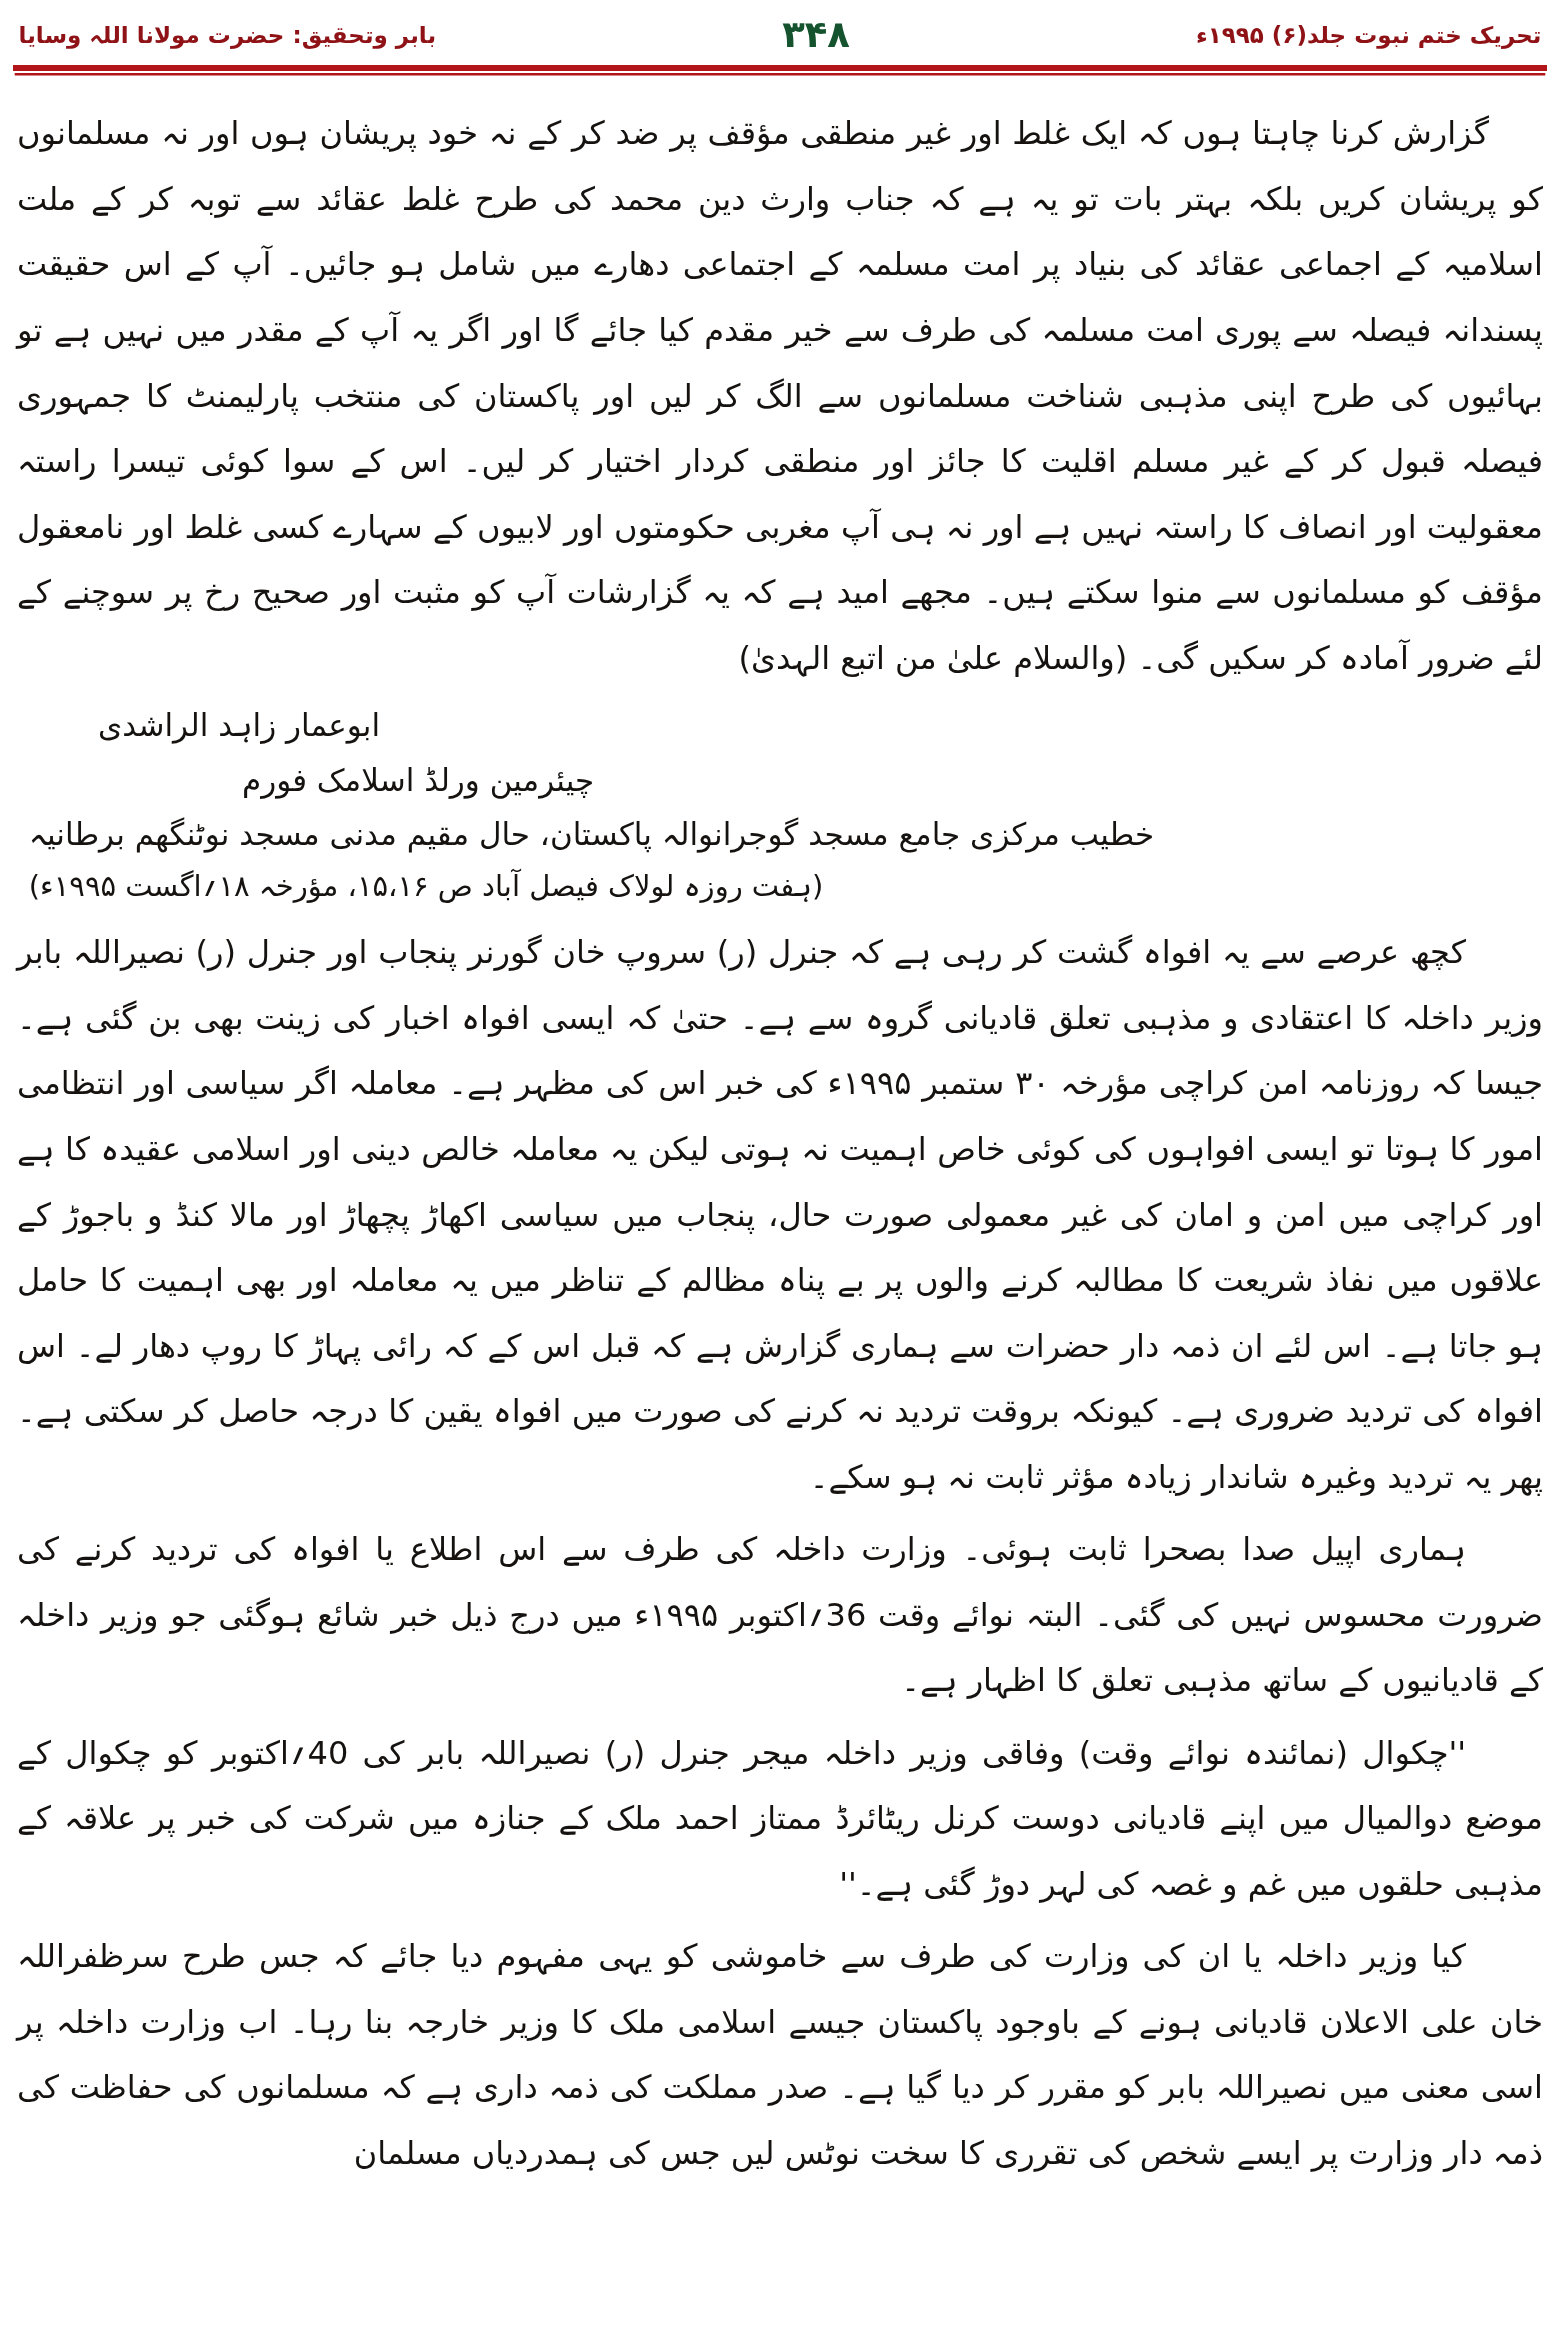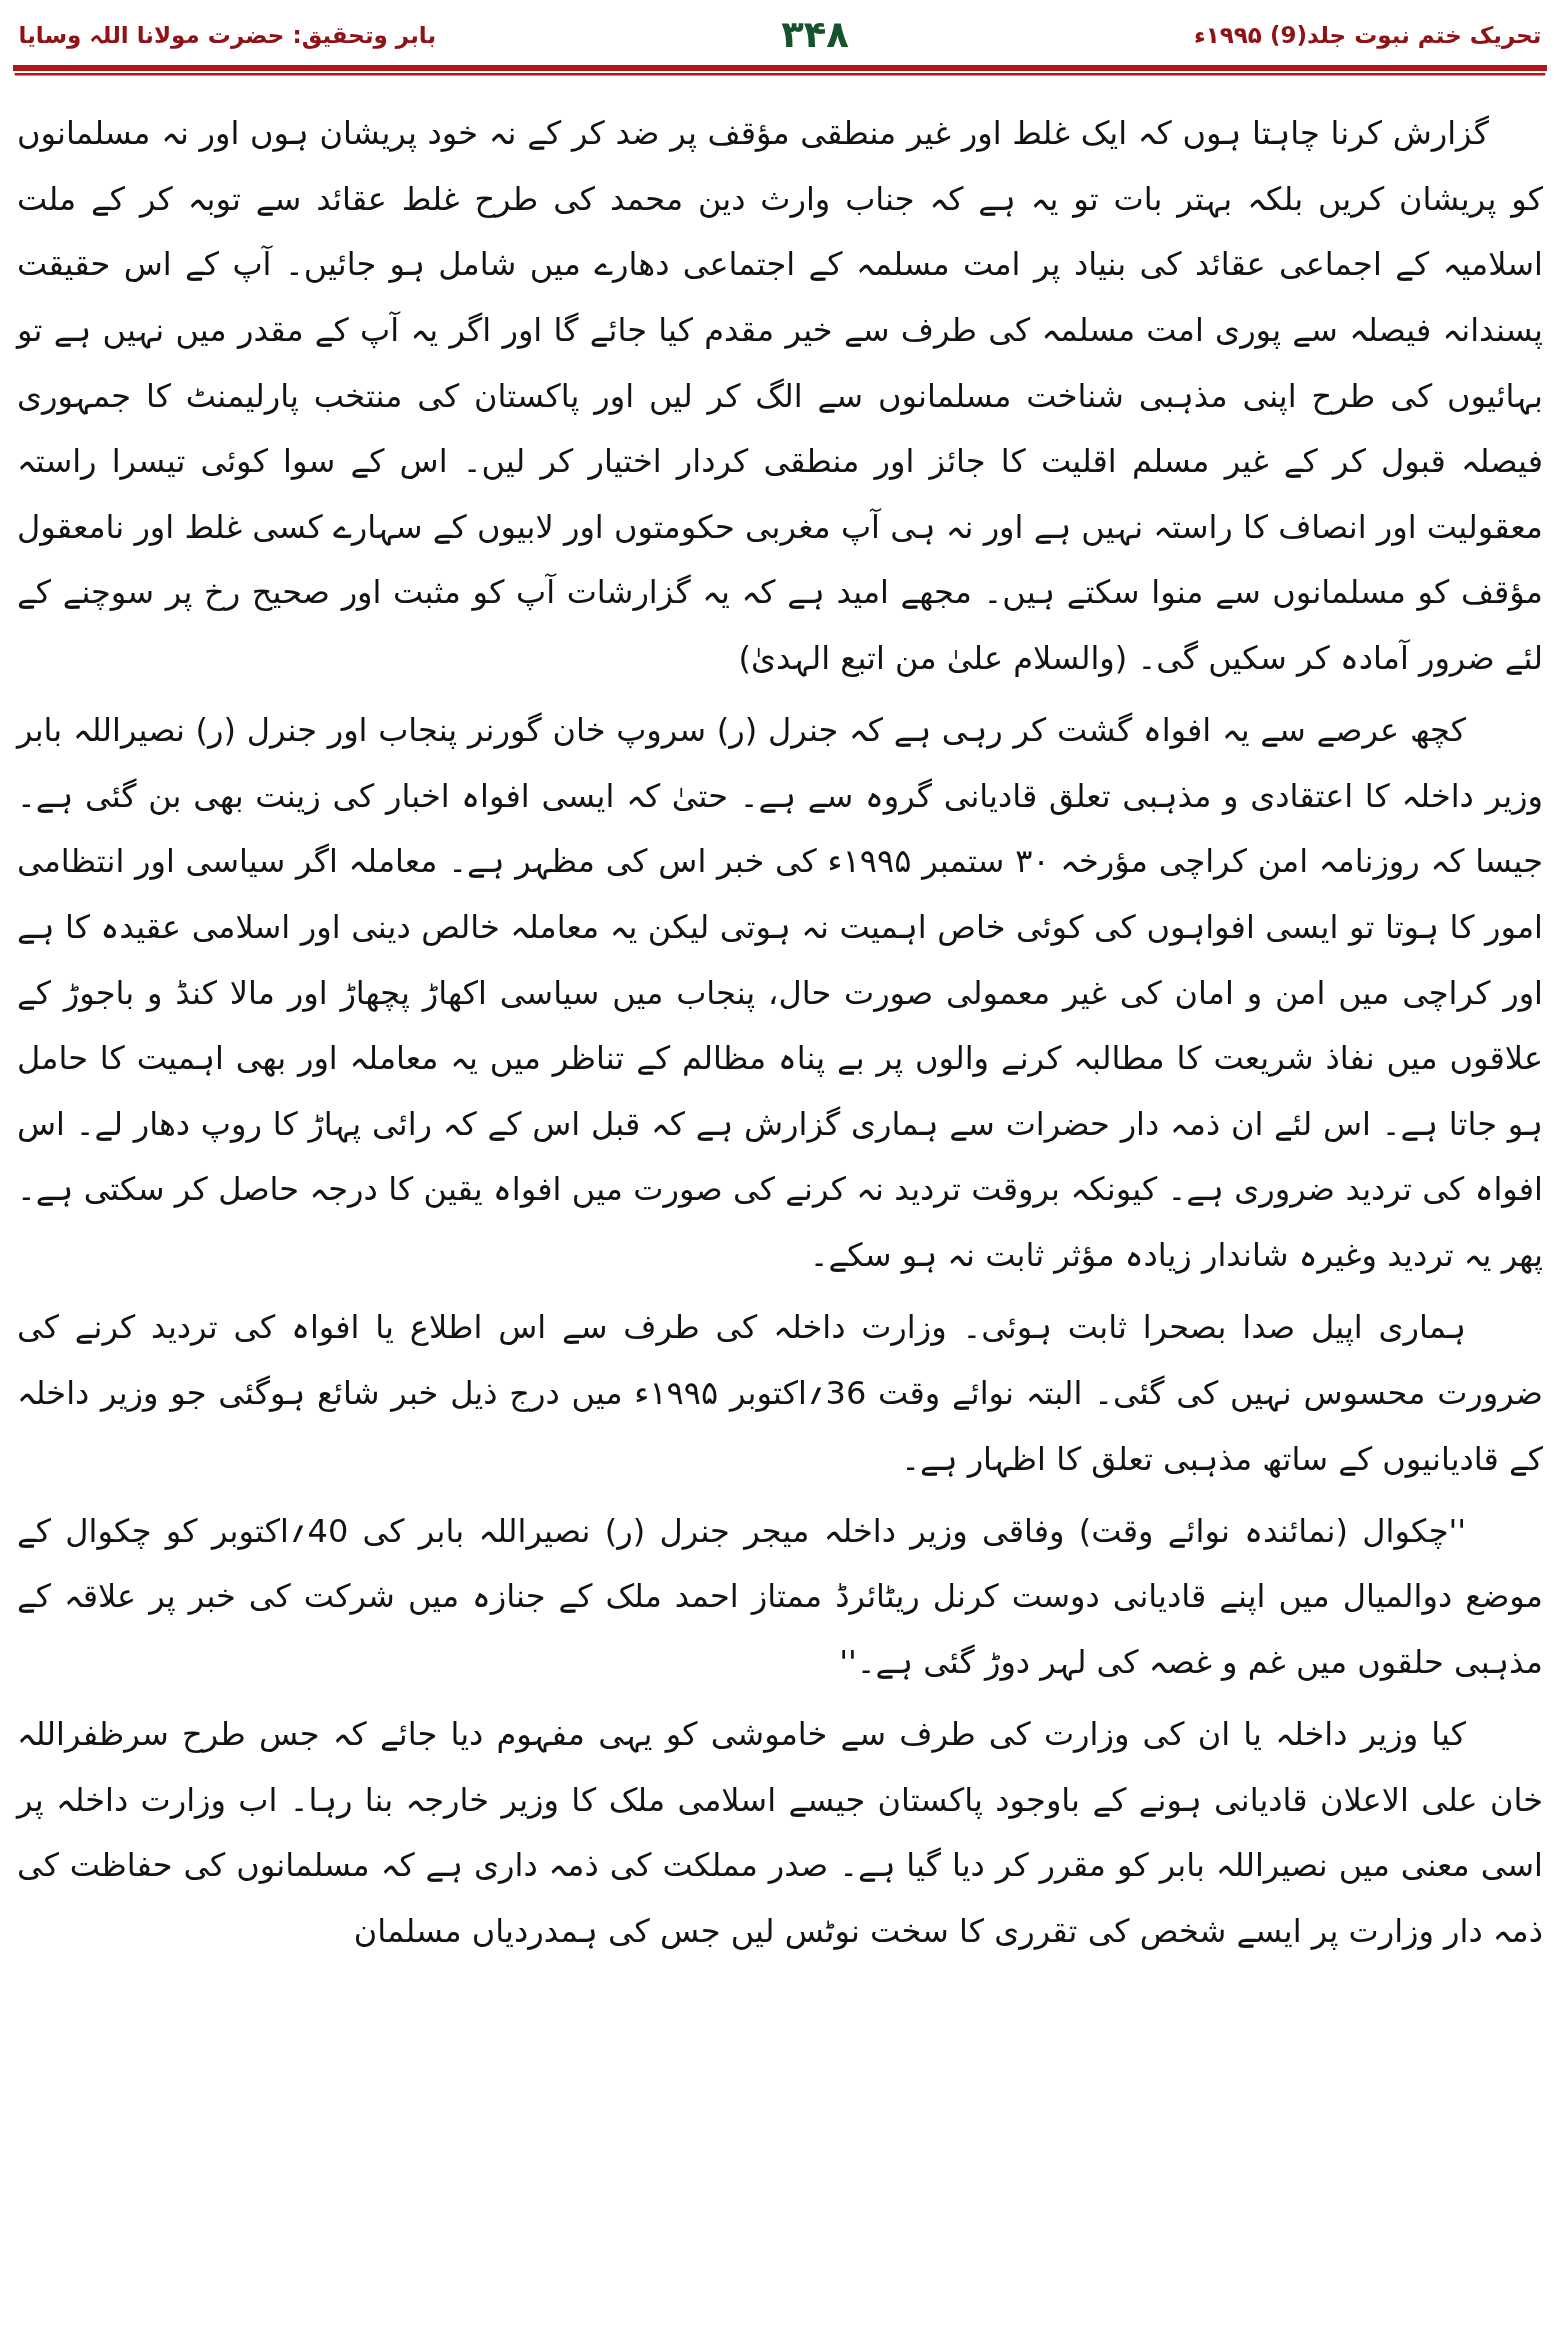--- a/index.html
+++ b/index.html
@@ -62,30 +62,36 @@
     margin:25px 0 18.5px 0;
     line-height:1.4;
   }
 </style>
 </head>
 <body>
 
 <div class="page">
 
   <div class="hdr">
-    <div class="hdr-side">تحریک ختم نبوت جلد(9) ۱۹۹۵ء</div>
+    <div class="hdr-side">تحریک ختم نبوت جلد(۶) ۱۹۹۵ء</div>
     <div class="hdr-page">۳۴۸</div>
     <div class="hdr-side">بابر وتحقیق: حضرت مولانا اللہ وسایا</div>
   </div>
   <div class="hdr-rule"></div>
 
   <div class="content">
 
     <p class="indent"><span>گزارش کرنا چاہتا ہوں کہ ایک غلط اور غیر منطقی مؤقف پر ضد کر کے نہ خود پریشان ہوں اور نہ مسلمانوں کو پریشان کریں بلکہ بہتر بات تو یہ ہے کہ جناب وارث دین محمد کی طرح غلط عقائد سے توبہ کر کے ملت اسلامیہ کے اجماعی عقائد کی بنیاد پر امت مسلمہ کے اجتماعی دھارے میں شامل ہو جائیں۔ آپ کے اس حقیقت پسندانہ فیصلہ سے پوری امت مسلمہ کی طرف سے خیر مقدم کیا جائے گا اور اگر یہ آپ کے مقدر میں نہیں ہے تو بہائیوں کی طرح اپنی مذہبی شناخت مسلمانوں سے الگ کر لیں اور پاکستان کی منتخب پارلیمنٹ کا جمہوری فیصلہ قبول کر کے غیر مسلم اقلیت کا جائز اور منطقی کردار اختیار کر لیں۔ اس کے سوا کوئی تیسرا راستہ معقولیت اور انصاف کا راستہ نہیں ہے اور نہ ہی آپ مغربی حکومتوں اور لابیوں کے سہارے کسی غلط اور نامعقول مؤقف کو مسلمانوں سے منوا سکتے ہیں۔ مجھے امید ہے کہ یہ گزارشات آپ کو مثبت اور صحیح رخ پر سوچنے کے لئے ضرور آمادہ کر سکیں گی۔</span> <span class="salam">(والسلام علیٰ من اتبع الہدیٰ)</span></p>
 
+    <div class="sig">
+      <div class="s-name">ابوعمار زاہد الراشدی</div>
+      <div class="s-title">چیئرمین ورلڈ اسلامک فورم</div>
+      <div class="s-role">خطیب مرکزی جامع مسجد گوجرانوالہ پاکستان، حال مقیم مدنی مسجد نوٹنگھم برطانیہ</div>
+      <div class="s-source">(ہفت روزہ لولاک فیصل آباد ص ۱۵،۱۶، مؤرخہ ۱۸؍اگست ۱۹۹۵ء)</div>
+    </div>
 
 
 
     <p class="indent-lg">کچھ عرصے سے یہ افواہ گشت کر رہی ہے کہ جنرل (ر) سروپ خان گورنر پنجاب اور جنرل (ر) نصیراللہ بابر وزیر داخلہ کا اعتقادی و مذہبی تعلق قادیانی گروہ سے ہے۔ حتیٰ کہ ایسی افواہ اخبار کی زینت بھی بن گئی ہے۔ جیسا کہ روزنامہ امن کراچی مؤرخہ ۳۰ ستمبر ۱۹۹۵ء کی خبر اس کی مظہر ہے۔ معاملہ اگر سیاسی اور انتظامی امور کا ہوتا تو ایسی افواہوں کی کوئی خاص اہمیت نہ ہوتی لیکن یہ معاملہ خالص دینی اور اسلامی عقیدہ کا ہے اور کراچی میں امن و امان کی غیر معمولی صورت حال، پنجاب میں سیاسی اکھاڑ پچھاڑ اور مالا کنڈ و باجوڑ کے علاقوں میں نفاذ شریعت کا مطالبہ کرنے والوں پر بے پناہ مظالم کے تناظر میں یہ معاملہ اور بھی اہمیت کا حامل ہو جاتا ہے۔ اس لئے ان ذمہ دار حضرات سے ہماری گزارش ہے کہ قبل اس کے کہ رائی پہاڑ کا روپ دھار لے۔ اس افواہ کی تردید ضروری ہے۔ کیونکہ بروقت تردید نہ کرنے کی صورت میں افواہ یقین کا درجہ حاصل کر سکتی ہے۔ پھر یہ تردید وغیرہ شاندار زیادہ مؤثر ثابت نہ ہو سکے۔</p>
 
     <p class="indent-lg">ہماری اپیل صدا بصحرا ثابت ہوئی۔ وزارت داخلہ کی طرف سے اس اطلاع یا افواہ کی تردید کرنے کی ضرورت محسوس نہیں کی گئی۔ البتہ نوائے وقت 36؍اکتوبر ۱۹۹۵ء میں درج ذیل خبر شائع ہوگئی جو وزیر داخلہ کے قادیانیوں کے ساتھ مذہبی تعلق کا اظہار ہے۔</p>
 
     <p class="indent-lg">''چکوال (نمائندہ نوائے وقت) وفاقی وزیر داخلہ میجر جنرل (ر) نصیراللہ بابر کی 40؍اکتوبر کو چکوال کے موضع دوالمیال میں اپنے قادیانی دوست کرنل ریٹائرڈ ممتاز احمد ملک کے جنازہ میں شرکت کی خبر پر علاقہ کے مذہبی حلقوں میں غم و غصہ کی لہر دوڑ گئی ہے۔''</p>
 
     <p class="indent-lg">کیا وزیر داخلہ یا ان کی وزارت کی طرف سے خاموشی کو یہی مفہوم دیا جائے کہ جس طرح سرظفراللہ خان علی الاعلان قادیانی ہونے کے باوجود پاکستان جیسے اسلامی ملک کا وزیر خارجہ بنا رہا۔ اب وزارت داخلہ پر اسی معنی میں نصیراللہ بابر کو مقرر کر دیا گیا ہے۔ صدر مملکت کی ذمہ داری ہے کہ مسلمانوں کی حفاظت کی ذمہ دار وزارت پر ایسے شخص کی تقرری کا سخت نوٹس لیں جس کی ہمدردیاں مسلمان</p>

